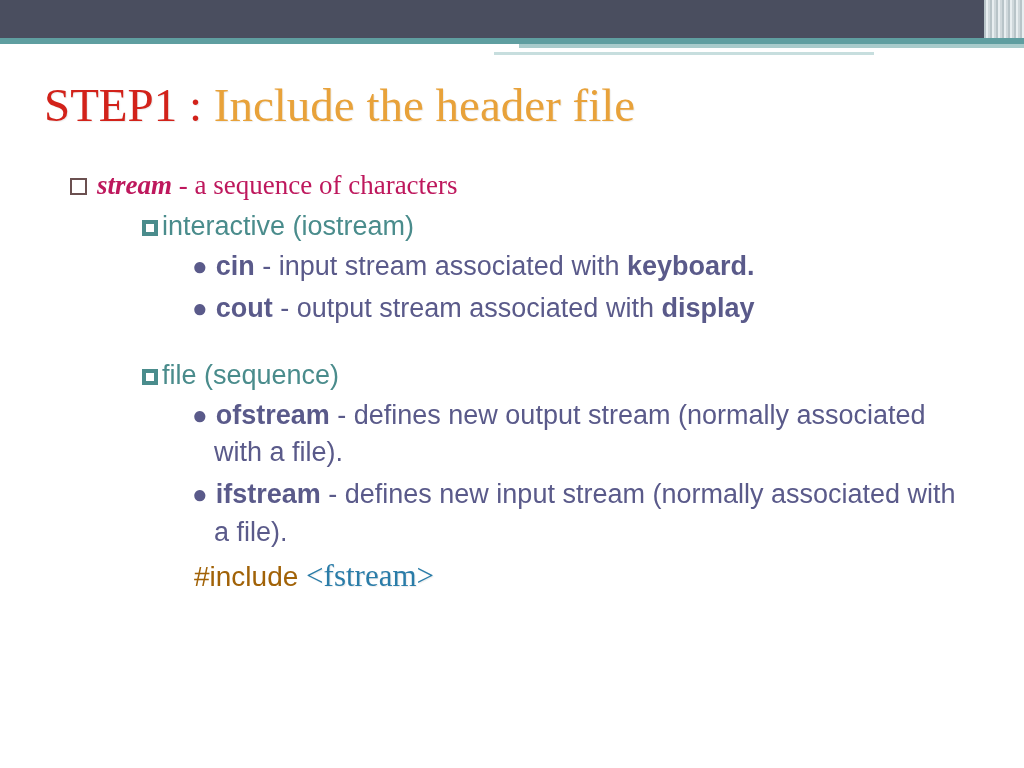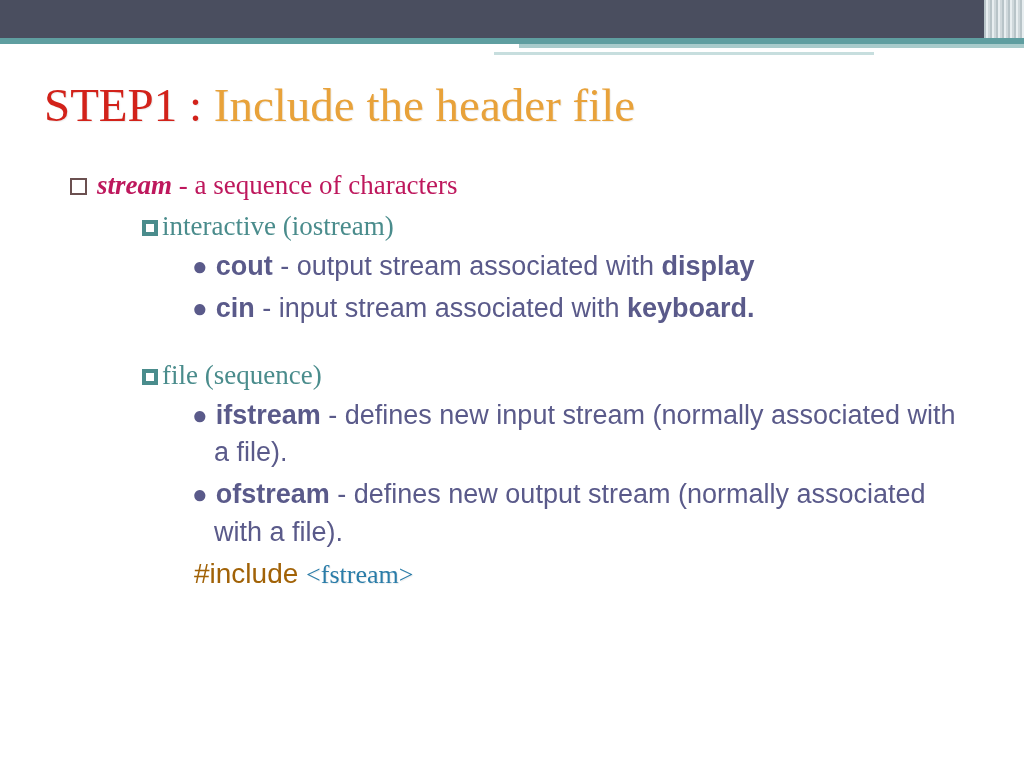--- a/index.html
+++ b/index.html
@@ -99,21 +99,21 @@
   .square-bullet::after {
     content: "";
     position: absolute;
     top: 4px; left: 4px;
     width: 8px; height: 8px;
     background: #fff;
   }
   .l2-text {
     font-size: 27px;
     color: #4a8c8c;
-    font-family: Liberation Serif, serif;
+    font-family: Liberation Sans, sans-serif;
   }
   .level-3 {
     margin-left: 148px;
     padding-left: 22px;
     text-indent: -22px;
     font-size: 27px;
     color: #5a5a8a;
     font-family: Arial, Helvetica, sans-serif;
     line-height: 1.4;
     margin-bottom: 4px;
@@ -132,21 +132,21 @@
     margin-top: 6px;
   }
   .include-line .inc-kw {
     color: #a16207;
     font-family: Arial, Helvetica, sans-serif;
     text-align: center;
   }
   .include-line .inc-arg {
     color: #2a7ca8;
     font-family: 'Times New Roman', Times, serif;
-    font-size: 26px;
+    font-size: 31px;
     text-shadow: 1px 1px 1px rgba(0,0,0,0.08);
   }
 </style>
 </head>
 <body>
 
 <div class="top-bar"></div>
 <div class="teal-underline">
   <div class="teal-dark"></div>
   <div class="teal-light-1"></div>
@@ -161,38 +161,38 @@
 
   <div class="level-1">
     <span class="box-bullet"></span><span class="l1-text"><span class="bold-italic">stream</span><span> - a sequence of characters</span></span>
   </div>
 
   <div class="level-2">
     <span class="square-bullet"></span><span class="l2-text">interactive (iostream)</span>
   </div>
 
   <div class="level-3">
-    <span class="dot">●</span><span class="bold">cout</span><span> - output stream associated with </span><span class="bold">display</span>
+    <span class="dot">●</span><span class="bold">cin</span><span> - input stream associated with </span><span class="bold">keyboard.</span>
   </div>
 
   <div class="level-3">
-    <span class="dot">●</span><span class="bold">cin</span><span> - input stream associated with </span><span class="bold">keyboard.</span>
+    <span class="dot">●</span><span class="bold">cout</span><span> - output stream associated with </span><span class="bold">display</span>
   </div>
 
   <div class="spacer"></div>
 
   <div class="level-2">
     <span class="square-bullet"></span><span class="l2-text">file (sequence)</span>
   </div>
 
   <div class="level-3">
-    <span class="dot">●</span><span class="bold">ifstream</span><span> - defines new input stream (normally associated with a file).</span>
+    <span class="dot">●</span><span class="bold">ofstream</span><span> - defines new output stream (normally associated with a file).</span>
   </div>
 
   <div class="level-3">
-    <span class="dot">●</span><span class="bold">ofstream</span><span> - defines new output stream (normally associated with a file).</span>
+    <span class="dot">●</span><span class="bold">ifstream</span><span> - defines new input stream (normally associated with a file).</span>
   </div>
 
   <div class="include-line">
     <span class="inc-kw">#include </span><span class="inc-arg">&lt;fstream&gt;</span>
   </div>
 
 </div>
 
 </body></html>

